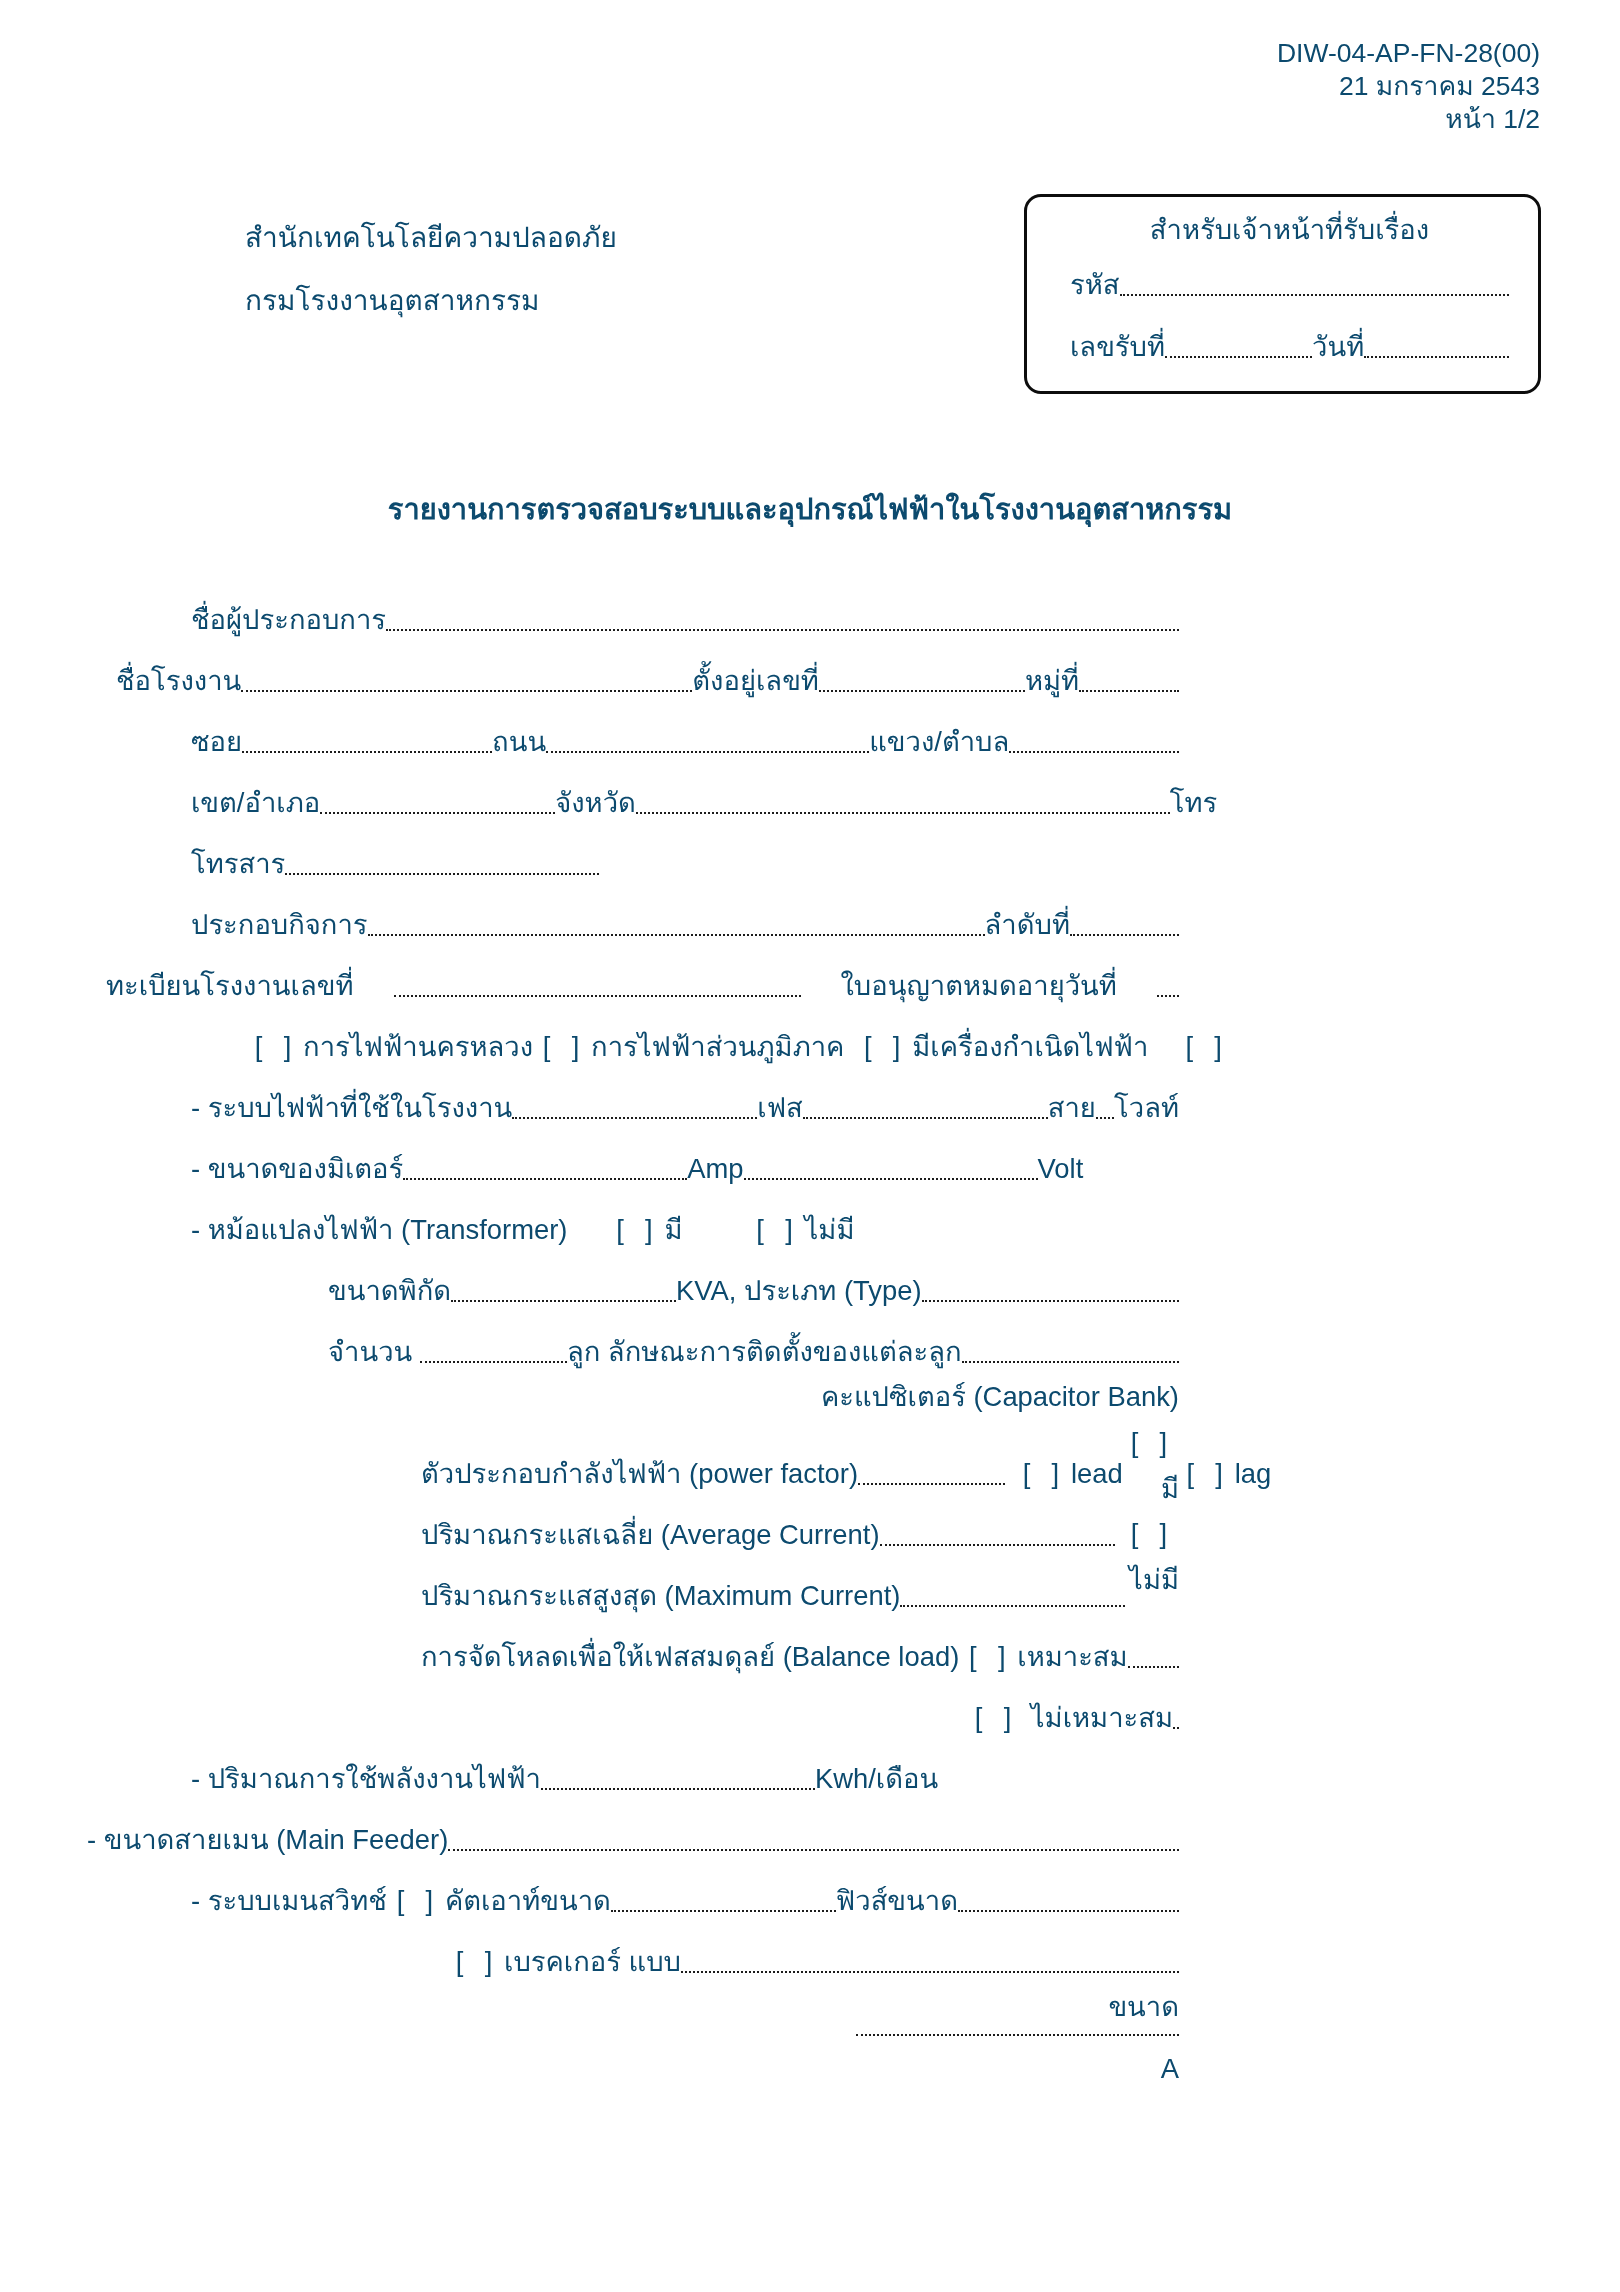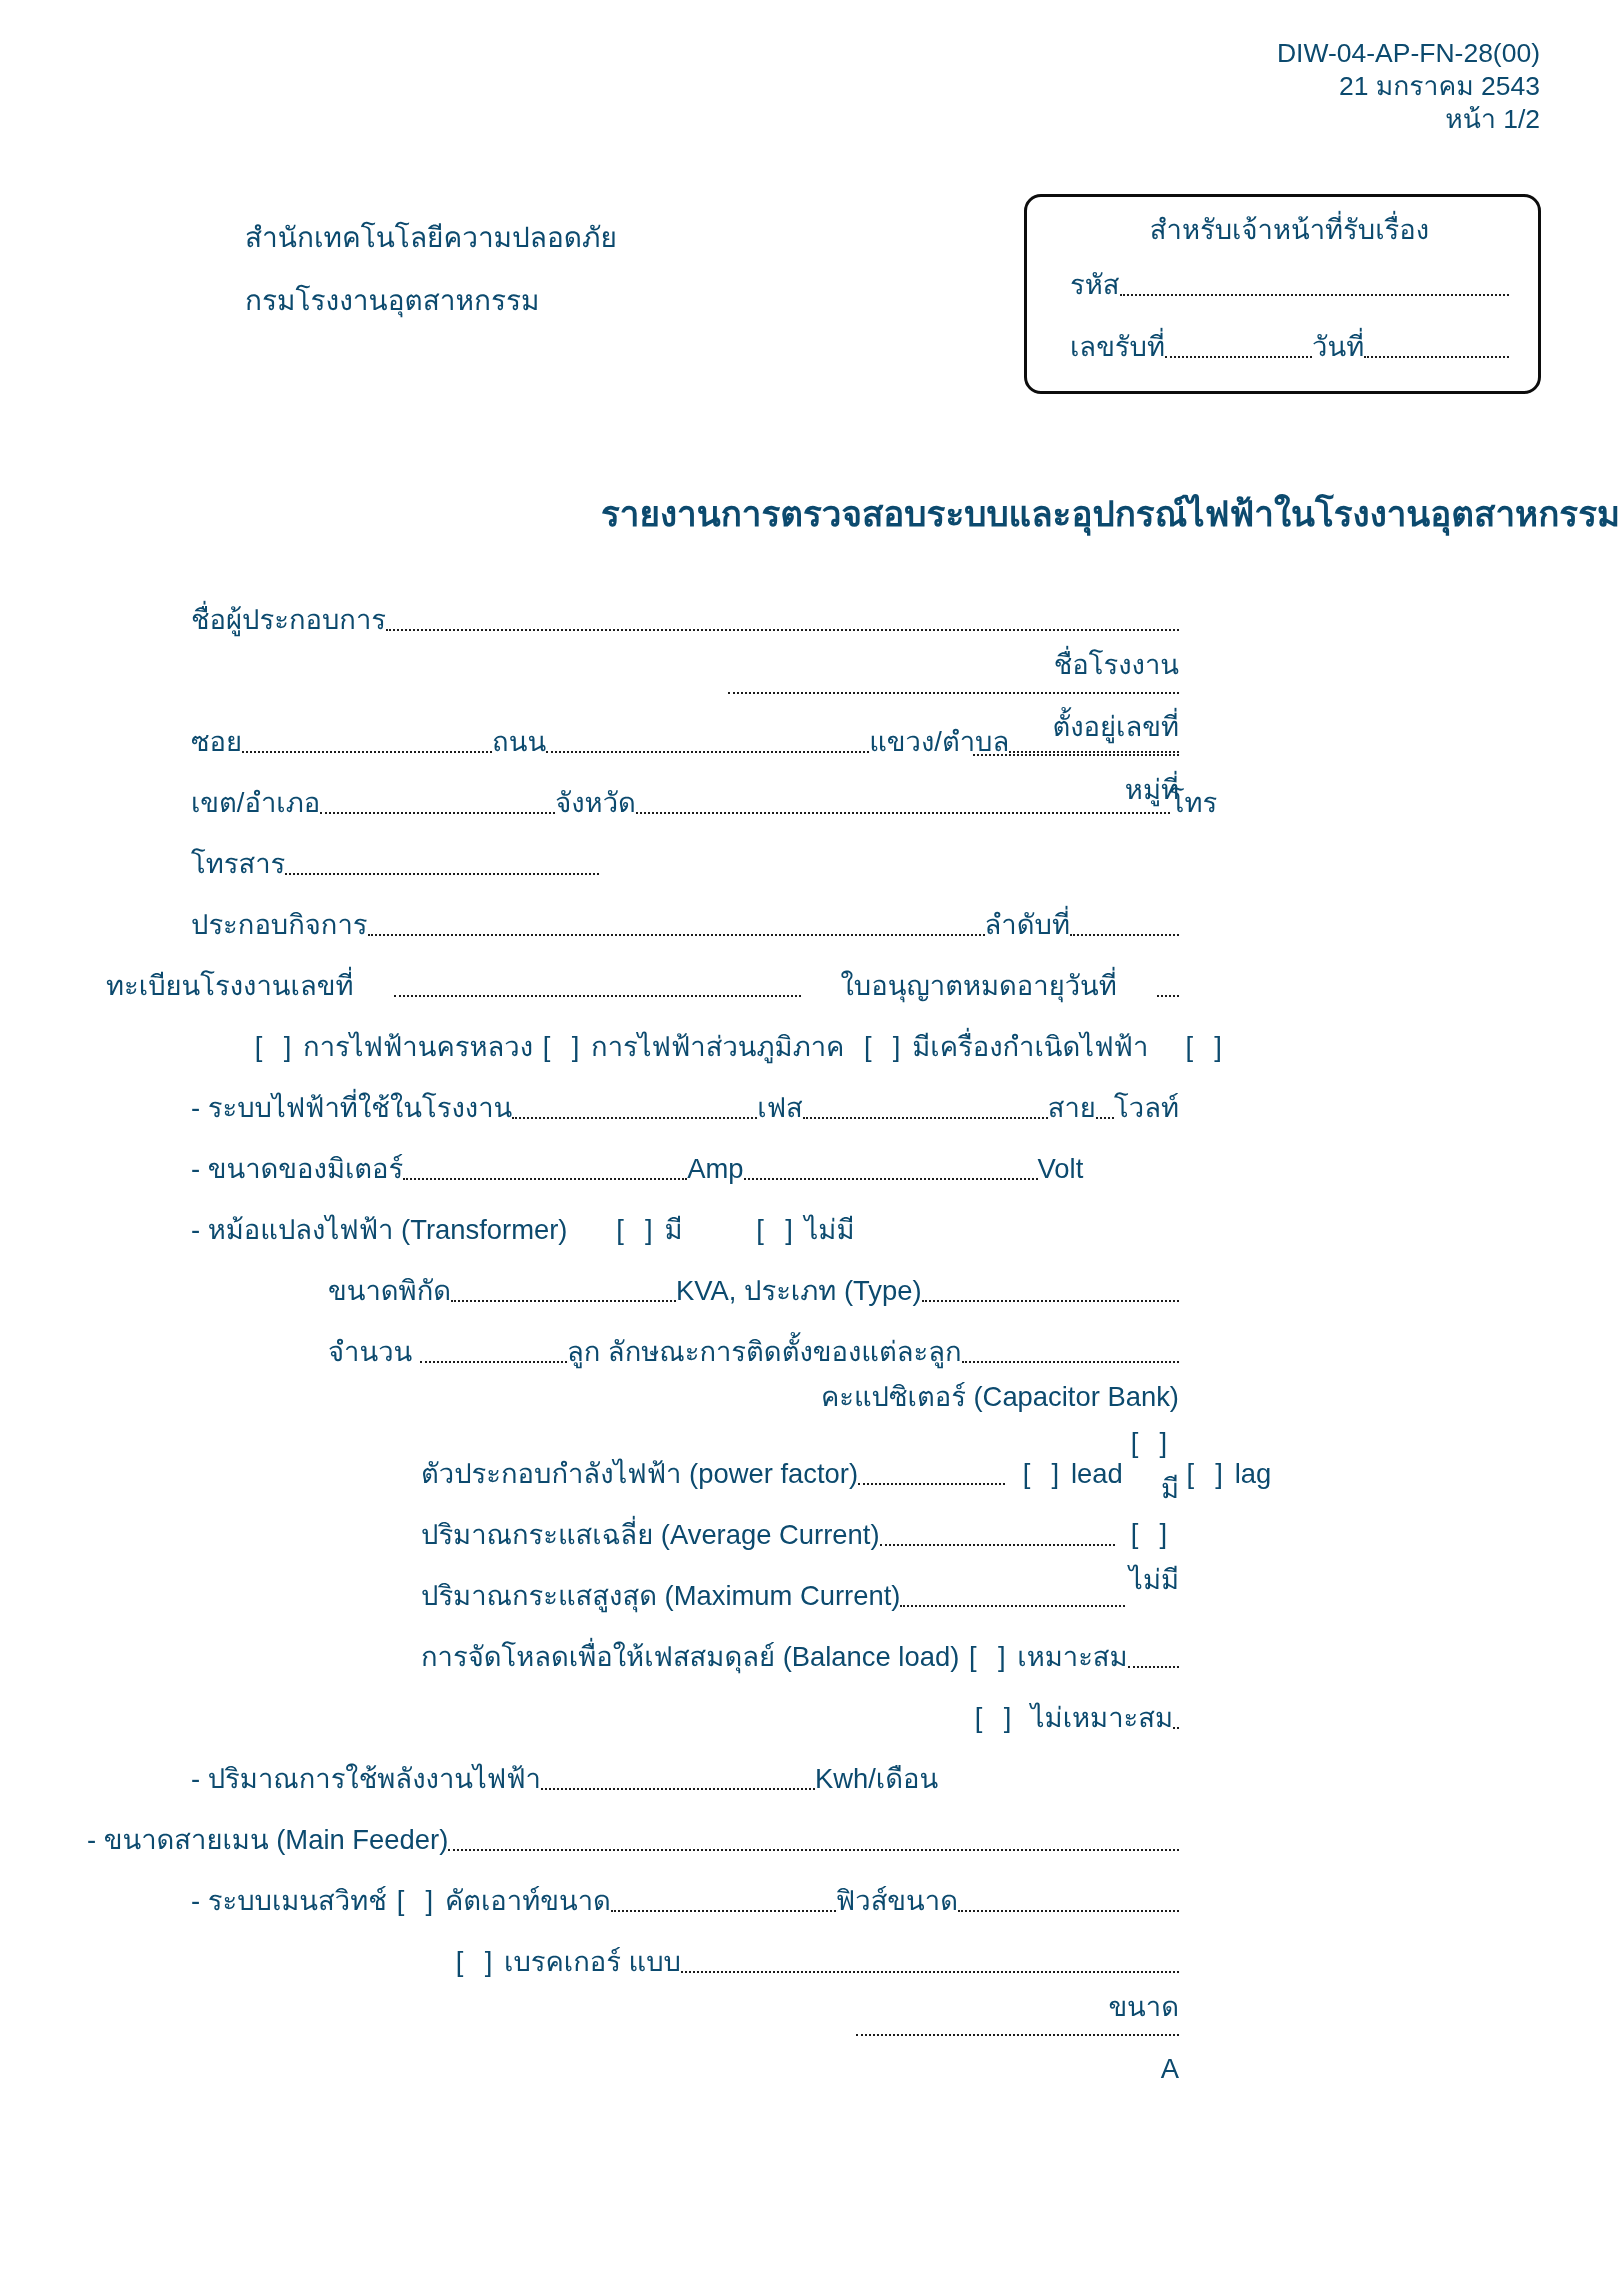--- a/index.html
+++ b/index.html
@@ -29,21 +29,21 @@
     width:517px;height:200px;box-sizing:border-box;
     border:3.9px solid #0d0d0d;border-radius:17px;
     padding:11.8px 29px 17.6px 43px;
     display:flex;flex-direction:column;
   }
   .obox-title{text-align:center;line-height:41px;}
   .oline{display:flex;align-items:flex-end;flex:1;}
   
   .title{
     position:absolute;top:486px;left:0;width:100%;
-    text-align:right;font-weight:bold;font-size:35px;
+    text-align:center;font-weight:bold;font-size:29px;
   }
   
   .form{position:absolute;top:586px;left:0;width:1339px;}
   .line{
     display:flex;align-items:flex-end;
     height:61px;box-sizing:border-box;
     padding-right:160px;
   }
   .seg-label{white-space:pre;line-height:35px;padding-bottom:9.8px;}
   .dots{
@@ -87,21 +87,21 @@
     </div>
   </div>
 
   <div class="title">รายงานการตรวจสอบระบบและอุปกรณ์ไฟฟ้าในโรงงานอุตสาหกรรม</div>
 
   <div class="form">
       <div class="line" style="padding-left: 191px;">
         <span class="seg-label">ชื่อผู้ประกอบการ</span>
         <span class="dots fill"></span>
       </div>
-      <div class="line" style="padding-left: 116px; flex-direction: column;">
+      <div class="line" style="padding-left: 116px;">
         <span class="seg-label">ชื่อโรงงาน</span>
         <span class="dots" style="width: 451px;"></span>
         <span class="seg-label">ตั้งอยู่เลขที่</span>
         <span class="dots" style="width: 206px;"></span>
         <span class="seg-label">หมู่ที่</span>
         <span class="dots fill"></span>
       </div>
       <div class="line" style="padding-left: 191px;">
         <span class="seg-label">ซอย</span>
         <span class="dots" style="width: 250px;"></span>

